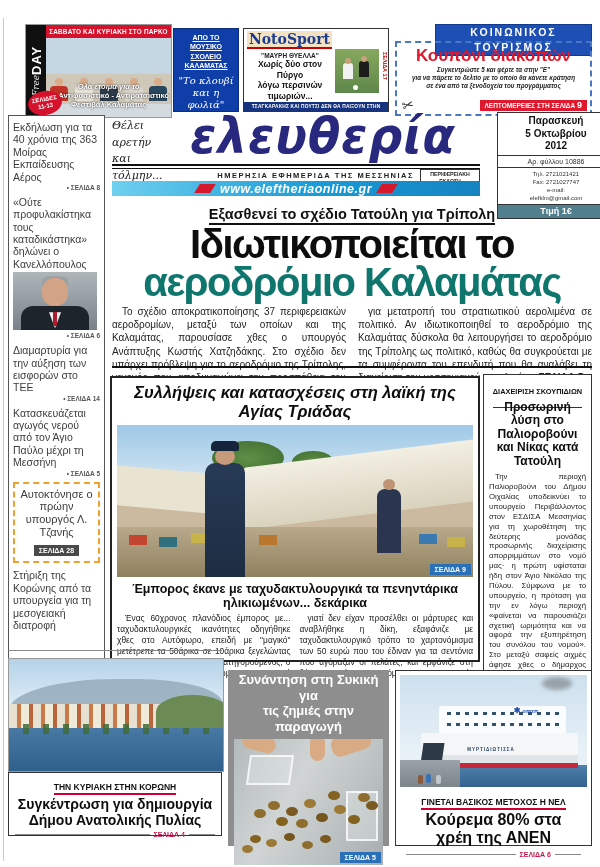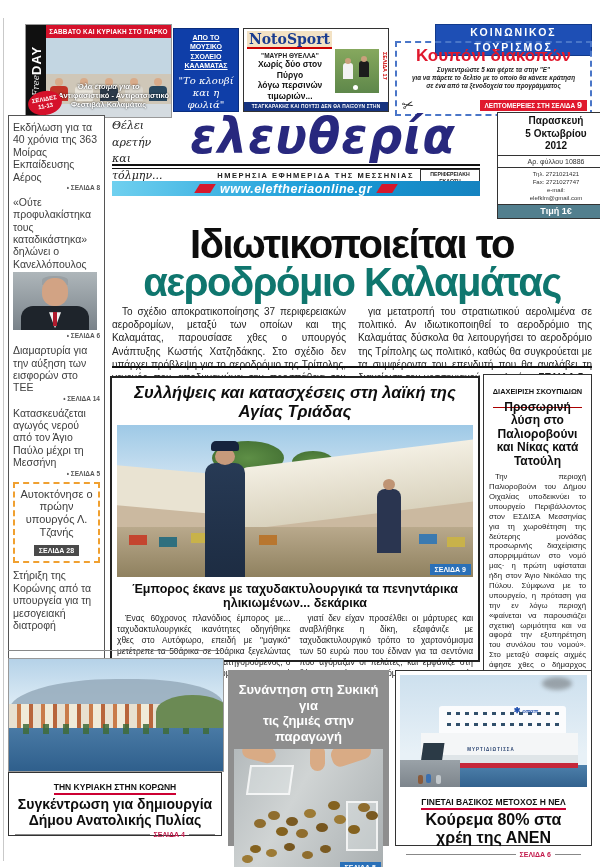--- a/index.html
+++ b/index.html
@@ -166,21 +166,21 @@
   .koroni-box{position:absolute;left:8px;top:772px;width:214px;height:64px;border:1px solid #333;
               box-sizing:border-box;background:#fff;text-align:center;padding-top:3px;}
   .bt-kicker span{font:bold 8.5px "Liberation Sans",sans-serif;color:#111;border-bottom:2px double #c03;padding-bottom:1px;}
   .bt-title{font:bold 14px/1.15 "Liberation Sans",sans-serif;color:#0d0d0d;margin-top:2px;}
   .bt-pageline{display:flex;align-items:center;justify-content:flex-end;gap:4px;margin:3px 6px 0;}
   .bt-dash{height:1px;background:#888;width:26px;}
   .bt-dash.long{flex:1;}
   .bt-page{font:bold 7px "Liberation Sans",sans-serif;color:#c2184a;}
 
   .sykiki{position:absolute;left:228px;top:670px;width:161px;height:176px;background:#8e8e8e;
-          box-sizing:border-box;padding:12px 6px 6px;}
+          box-sizing:border-box;padding:2px 6px 6px;}
   .sy-title{text-align:center;color:#fff;font:bold 13px/1.2 "Liberation Sans",sans-serif;}
   .sy-photo{position:relative;margin-top:5px;width:100%;height:126px;overflow:hidden;
             background:linear-gradient(120deg,#b4babc,#d0d4d4 40%,#a8aeb0);}
   .fg-hand{position:absolute;background:#d9ab85;border-radius:8px;}
   .fg-h1{left:8px;top:-4px;width:34px;height:16px;transform:rotate(14deg);}
   .fg-h2{right:12px;top:-6px;width:40px;height:20px;transform:rotate(-18deg);}
   .fg-h3{right:58px;top:-4px;width:15px;height:26px;}
   .fg-box{position:absolute;border:2px solid rgba(255,255,255,.75);background:rgba(235,240,242,.35);}
   .fg-b1{left:14px;top:16px;width:40px;height:26px;transform:skewX(-8deg);}
   .fg-b2{right:5px;top:52px;width:28px;height:46px;}
@@ -333,20 +333,23 @@
       <div class="sb-text">Αυτοκτόνησε ο πρώην υπουργός Λ. Τζανής</div>
       <span class="sb-badge">ΣΕΛΙΔΑ 28</span>
     </div>
     <div class="sb-item">
       <div class="sb-text">Στήριξη της Κορώνης από τα υπουργεία για τη μεσογειακή διατροφή</div>
 
     </div>
 
   </div>
 
+  <div class="lead-kicker">
+    <span>Εξασθενεί το σχέδιο Τατούλη για Τρίπολη</span>
+  </div>
   <div class="lead-h1">Ιδιωτικοποιείται το</div>
   <div class="lead-h2">αεροδρόμιο Καλαμάτας</div>
   <div class="lead-cols">
     <p>Το σχέδιο αποκρατικοποίησης 37 περιφερειακών αεροδρομίων, μεταξύ των οποίων και της Καλαμάτας, παρουσίασε χθες ο υπουργός Ανάπτυξης Κωστής Χατζηδάκης. Στο σχέδιο δεν υπάρχει πρόβλεψη για το αεροδρόμιο της Τρίπολης, γεγονός που αποδυναμώνει την προσπάθεια του περιφερειάρχη Πέτρου Τατούλη</p>
     <p><span>για μετατροπή του στρατιωτικού αερολιμένα σε πολιτικό. Αν ιδιωτικοποιηθεί το αεροδρόμιο της Καλαμάτας δύσκολα θα λειτουργήσει το αεροδρόμιο της Τρίπολης ως πολιτικό, καθώς θα συγκρούεται με τα συμφέροντα του επενδυτή που θα αναλάβει τη διαχείριση του μεσσηνιακού αερολιμένα.</span> <b>ΣΕΛΙΔΑ 5</b></p>
   </div>
   <div class="lead-rule"></div>
 
   <div class="market">
     <div class="mk-title">Συλλήψεις και κατασχέσεις στη λαϊκή της Αγίας Τριάδας</div>

